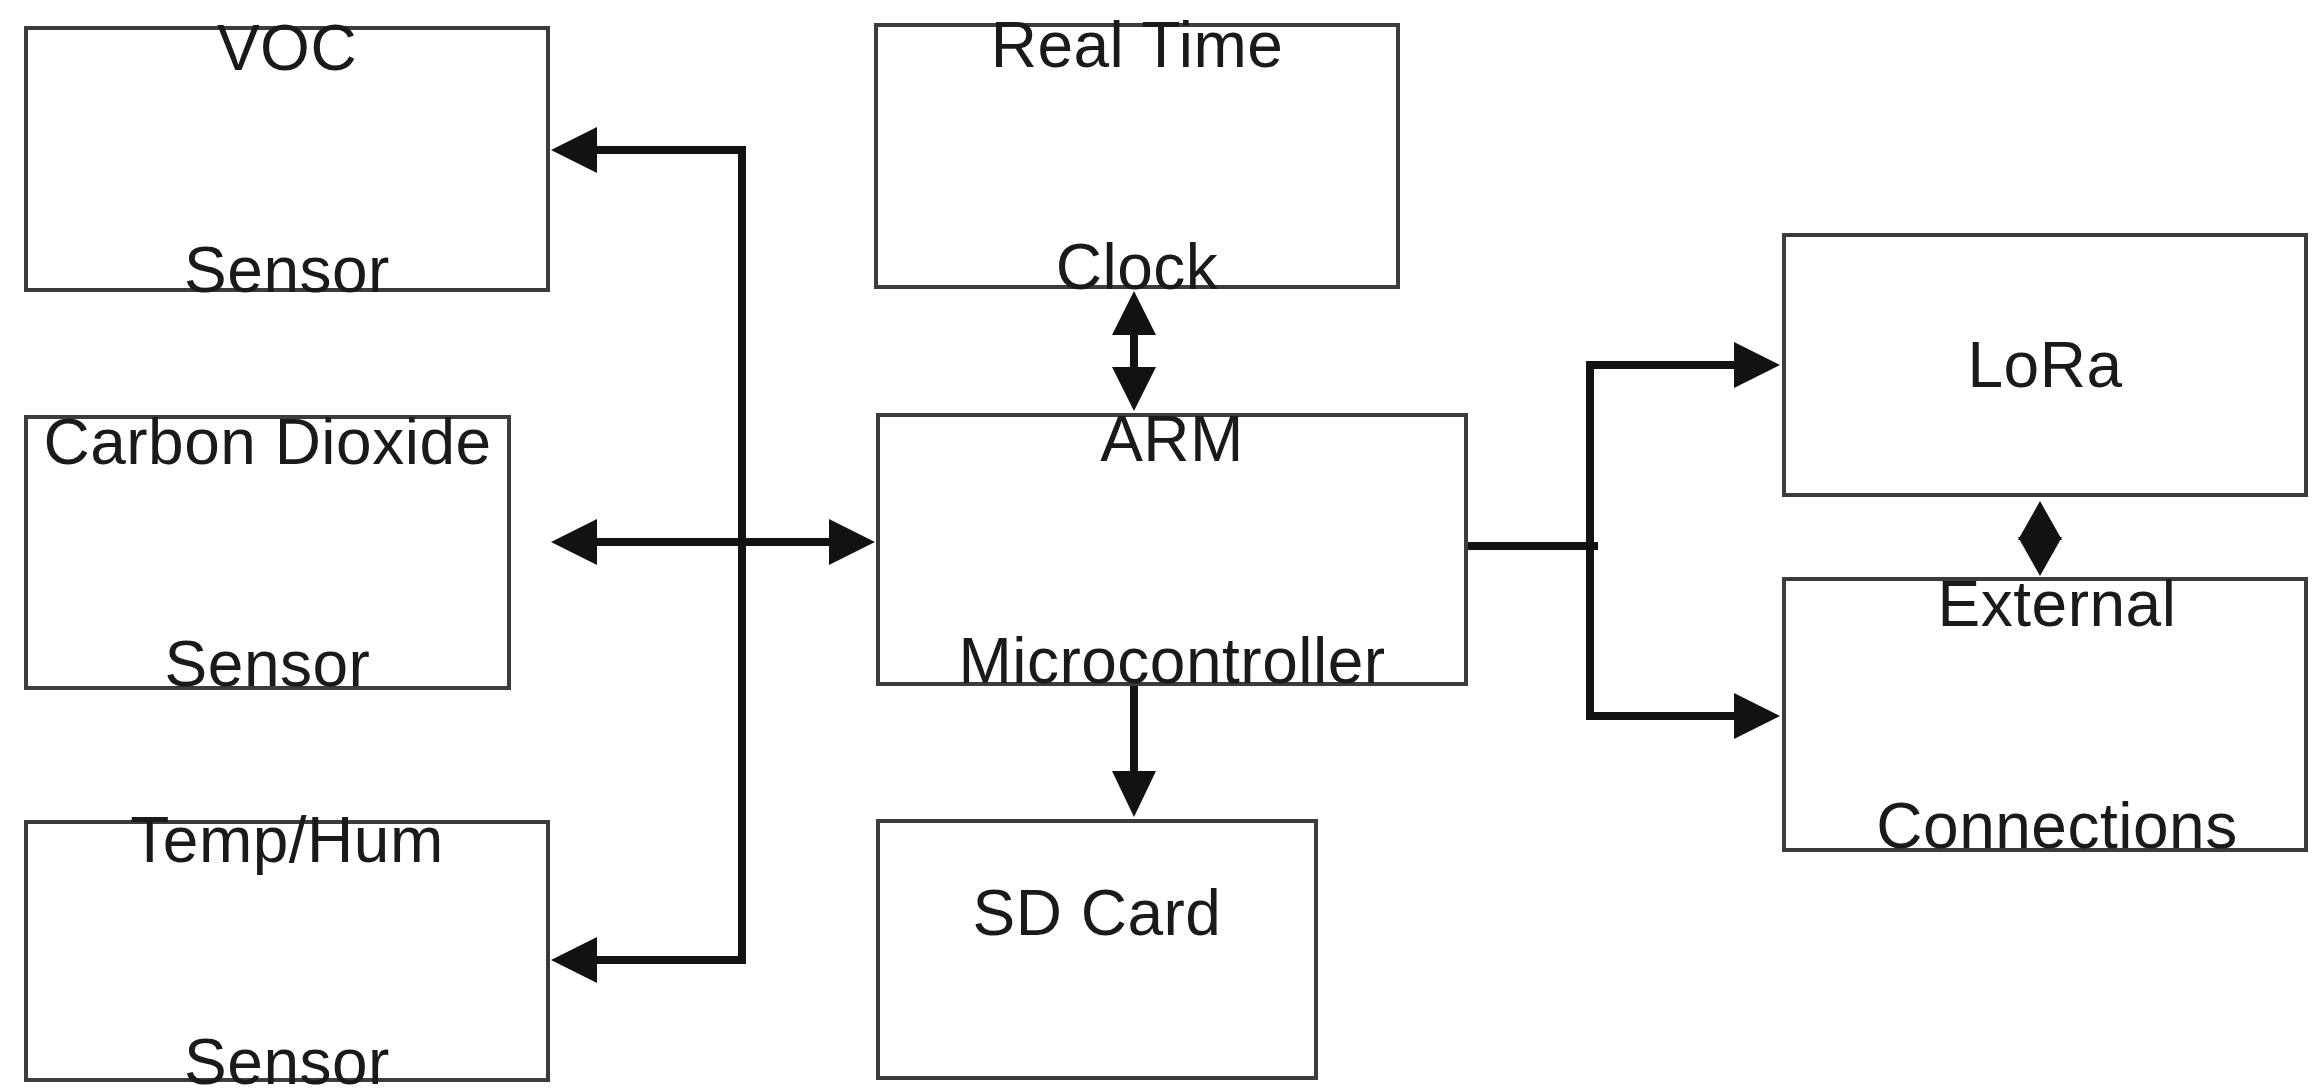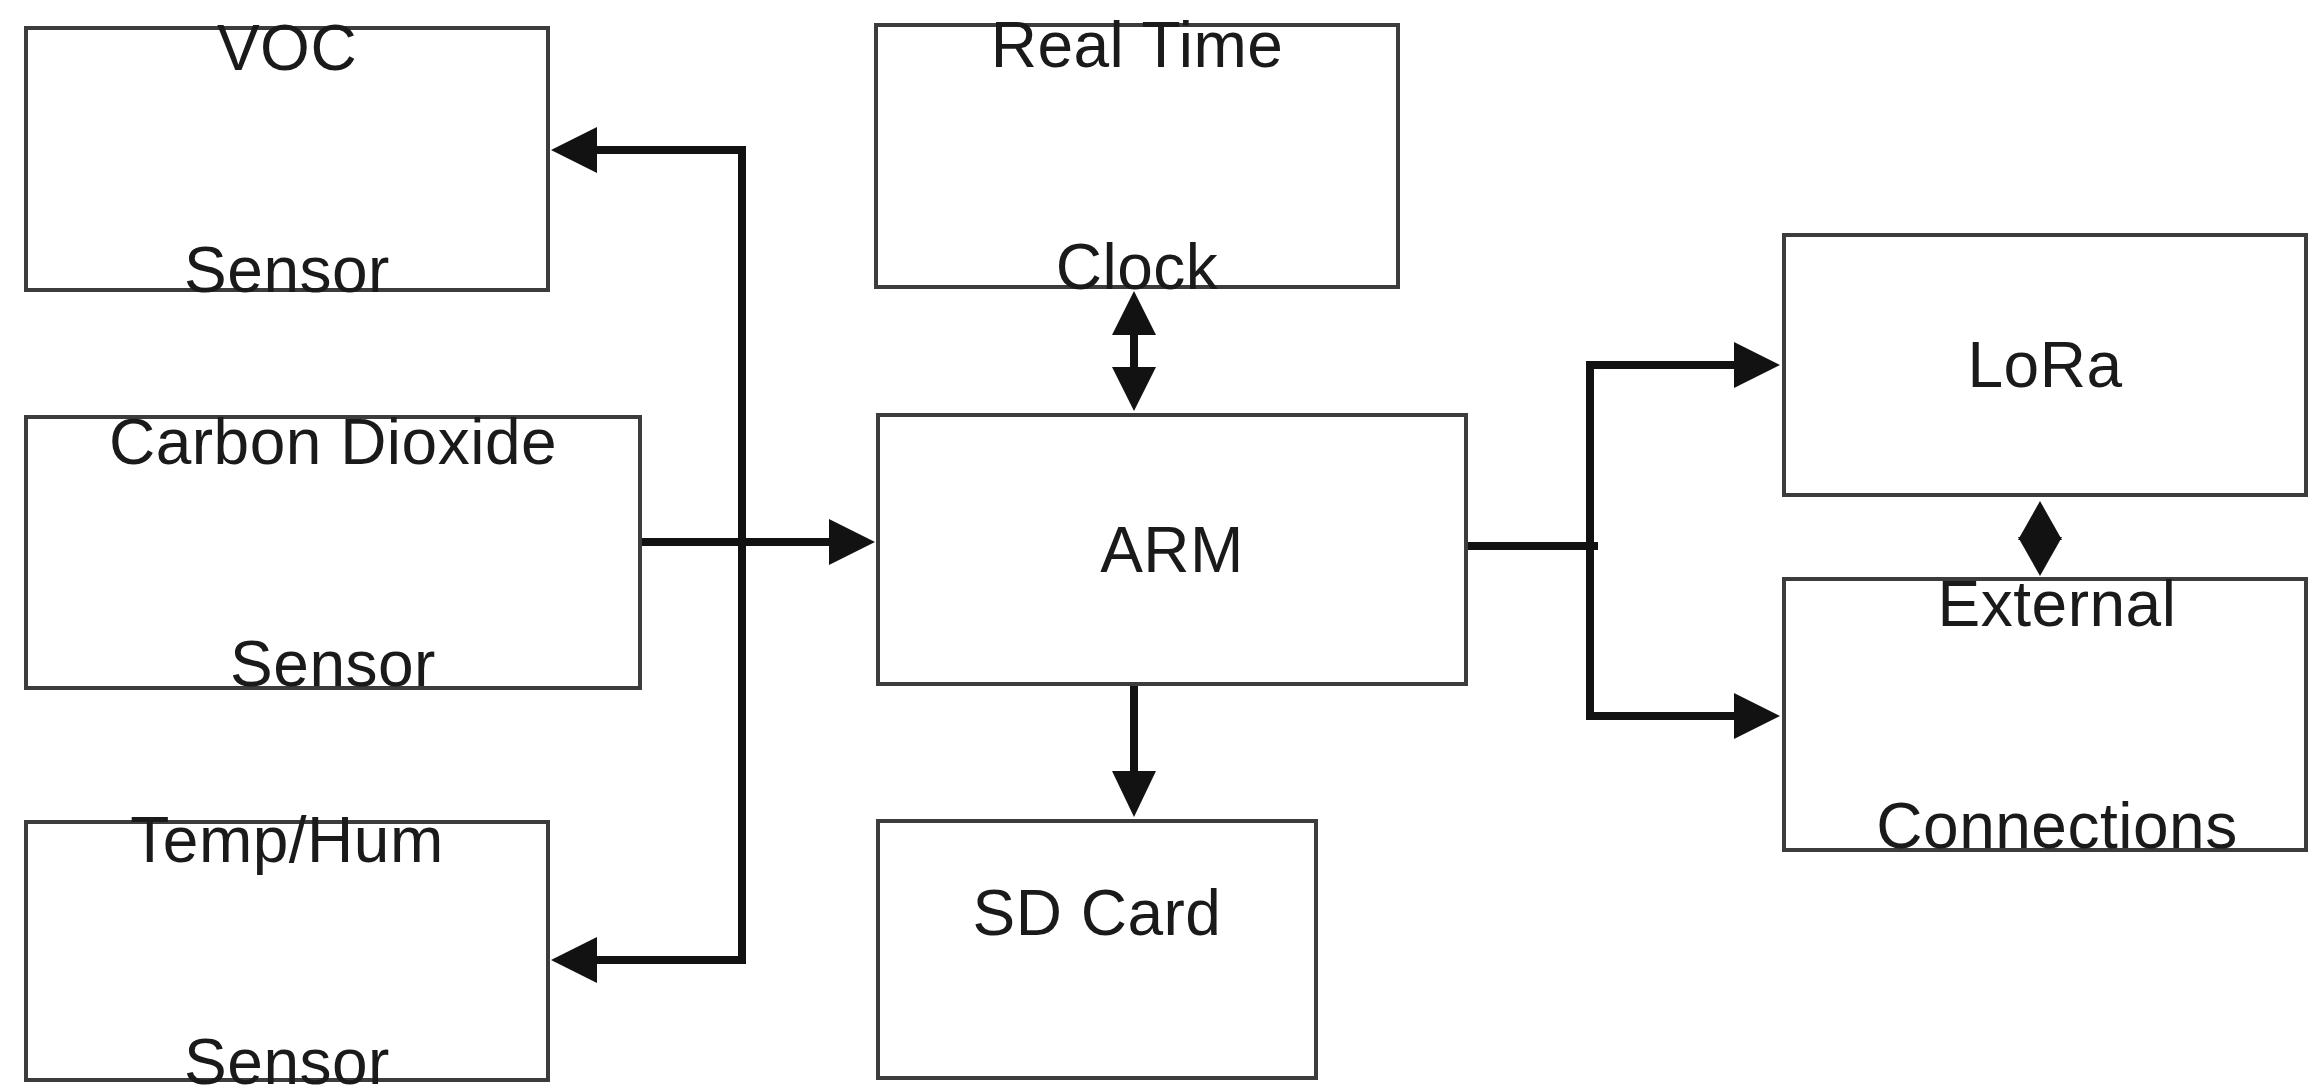--- a/index.html
+++ b/index.html
@@ -120,21 +120,21 @@
     </g>
   </svg>
 
   <div class="node" style="left:24px; top:26px; width:526px; height:266px;">
     <div class="node-label">
       <span>VOC</span>
       <span>Sensor</span>
     </div>
   </div>
 
-  <div class="node" style="left:24px; top:415px; width:618px; height:275px;">
+  <div class="node" style="left:24px; top:415px; width:487px; height:275px;">
     <div class="node-label">
       <span>Carbon Dioxide</span>
       <span>Sensor</span>
     </div>
   </div>
 
   <div class="node" style="left:24px; top:820px; width:526px; height:262px;">
     <div class="node-label">
       <span>Temp/Hum</span>
       <span>Sensor</span>
@@ -144,20 +144,21 @@
   <div class="node" style="left:874px; top:23px; width:526px; height:266px;">
     <div class="node-label">
       <span>Real Time</span>
       <span>Clock</span>
     </div>
   </div>
 
   <div class="node" style="left:876px; top:413px; width:592px; height:273px;">
     <div class="node-label">
       <span>ARM</span>
+      <span>Microcontroller</span>
     </div>
   </div>
 
   <div class="node" style="left:876px; top:819px; width:442px; height:261px;">
     <div class="node-label">
       <span>SD Card</span>
       
     </div>
   </div>
 

